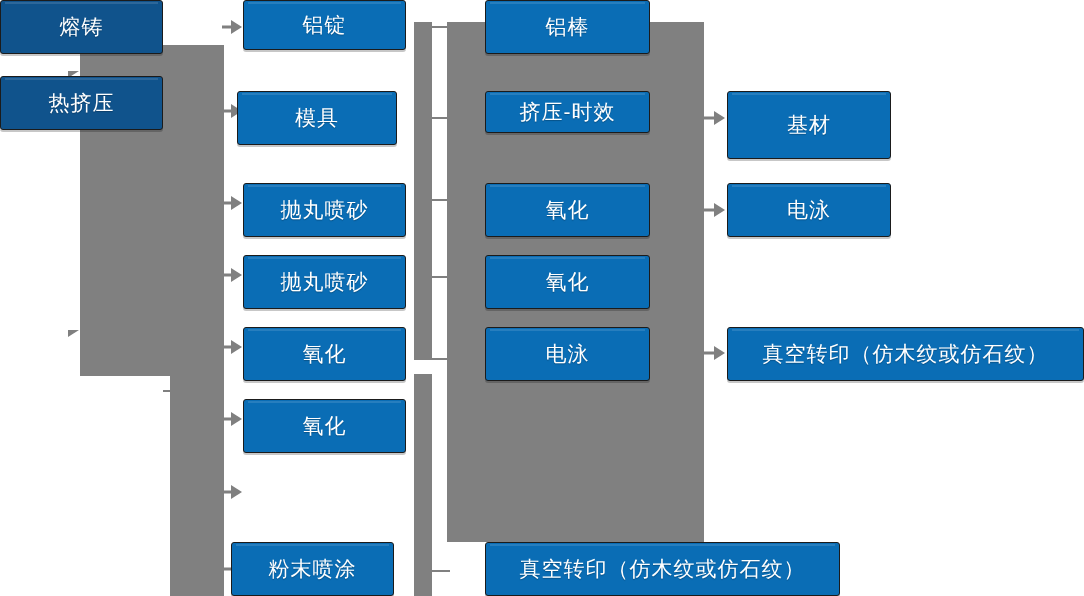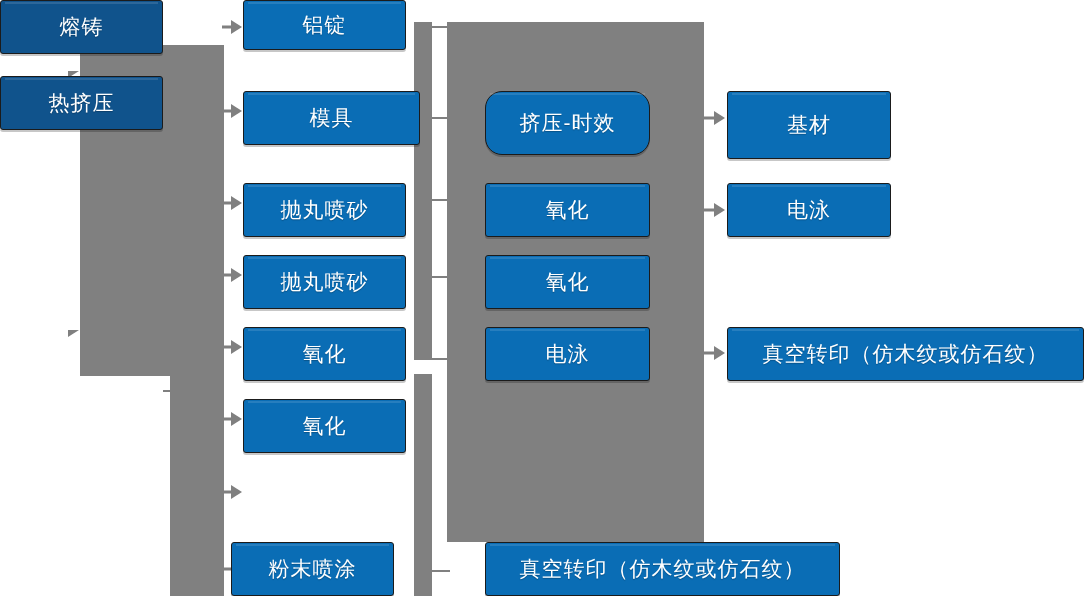--- a/index.html
+++ b/index.html
@@ -170,21 +170,21 @@
     <span class="hl"></span>
     <span>热挤压</span>
   </div>
 
 
   <div class="box light" style="left:243px; top:0px; width:163px; height:50px;">
     <span class="hl"></span>
     <span>铝锭</span>
   </div>
 
-  <div class="box light" style="left:243px; top:91px; width:177px; height:54px;">
+  <div class="box light" style="left:237px; top:91px; width:160px; height:54px;">
     <span class="hl"></span>
     <span>模具</span>
   </div>
 
   <div class="box light" style="left:243px; top:183px; width:163px; height:54px;">
     <span class="hl"></span>
     <span>抛丸喷砂</span>
   </div>
 
   <div class="box light" style="left:243px; top:255px; width:163px; height:54px;">
@@ -201,22 +201,26 @@
     <span class="hl"></span>
     <span>氧化</span>
   </div>
 
 
   <div class="box light" style="left:231px; top:542px; width:163px; height:54px;">
     <span class="hl"></span>
     <span>粉末喷涂</span>
   </div>
 
-
-  <div class="box light" style="left:485px; top:91px; width:165px; height:64px;border-radius:17px;">
+  <div class="box light" style="left:485px; top:0px; width:165px; height:54px;">
+    <span class="hl"></span>
+    <span>铝棒</span>
+  </div>
+
+  <div class="box light" style="left:485px; top:91px; width:165px; height:42px;">
     <span class="hl"></span>
     <span>挤压-时效</span>
   </div>
 
   <div class="box light" style="left:485px; top:183px; width:165px; height:54px;">
     <span class="hl"></span>
     <span>氧化</span>
   </div>
 
   <div class="box light" style="left:485px; top:255px; width:165px; height:54px;">

